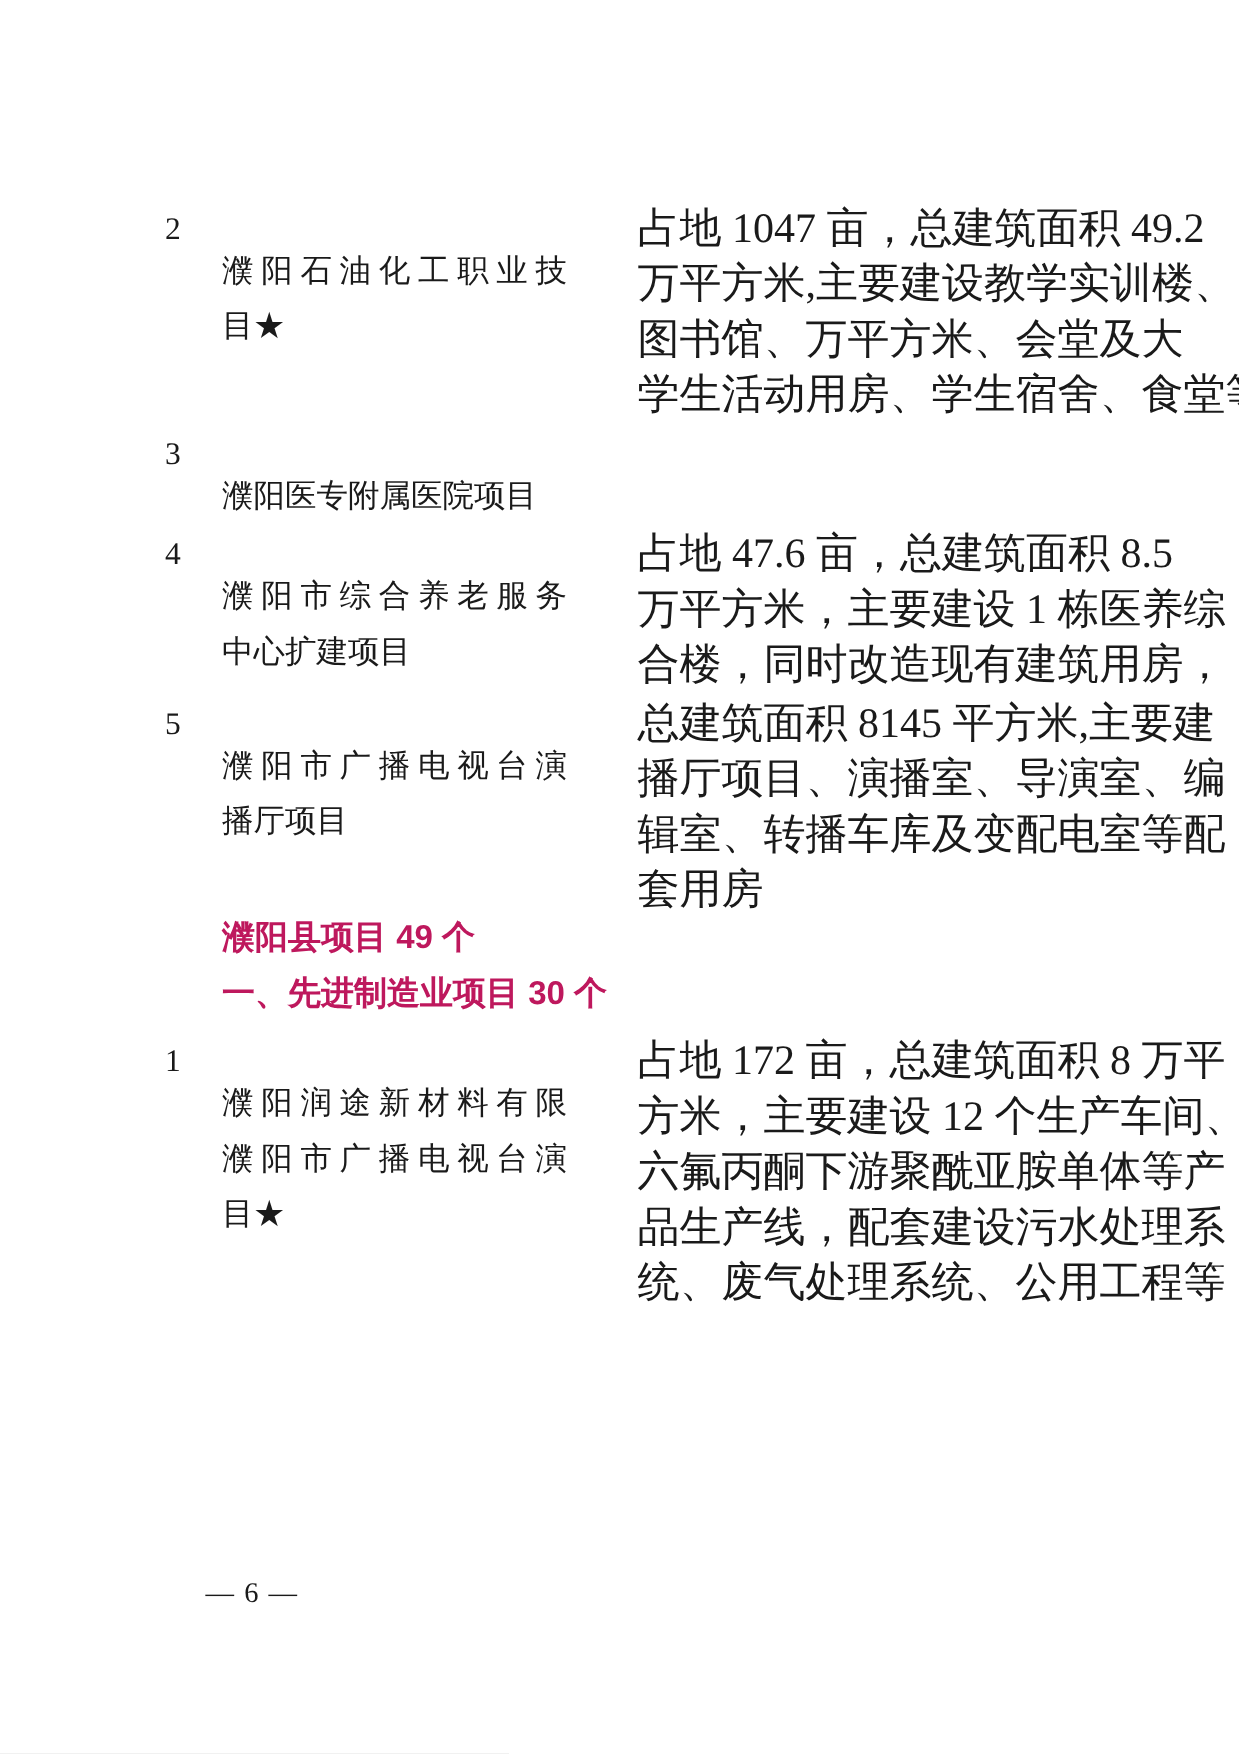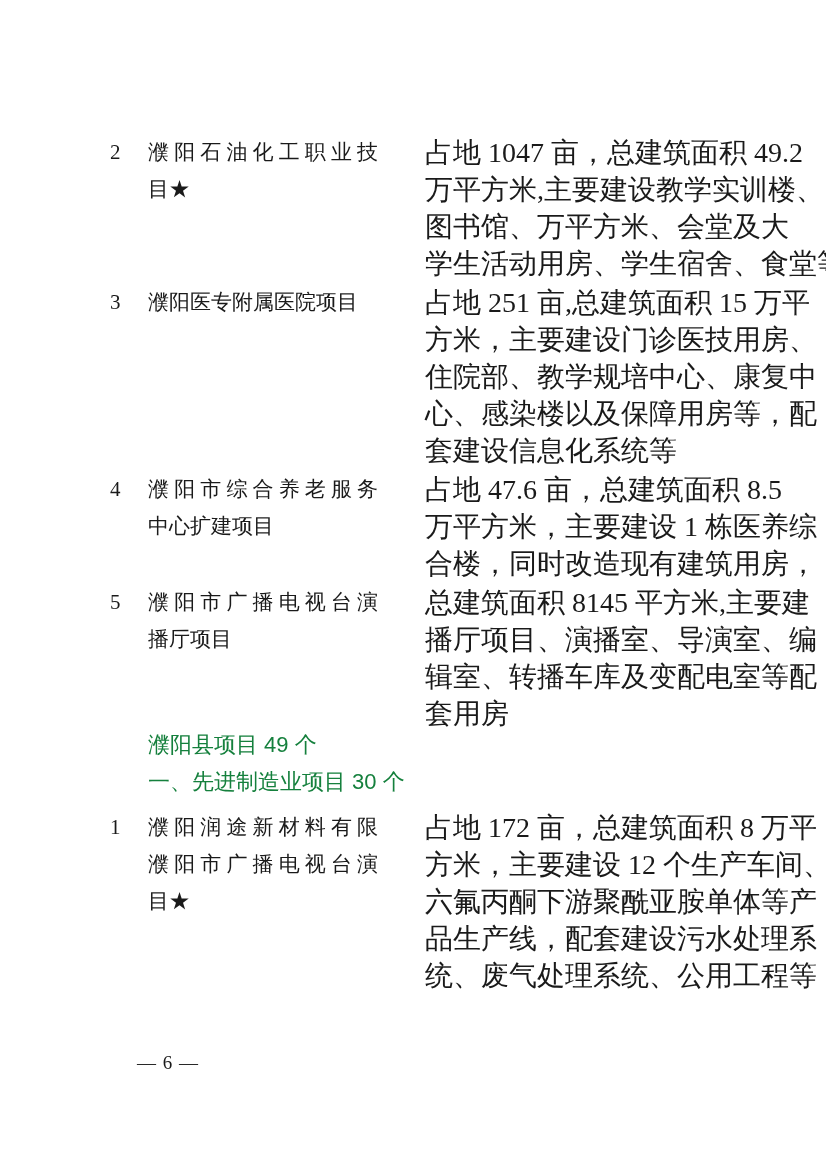--- a/index.html
+++ b/index.html
@@ -28,44 +28,45 @@
     width: 38px;
     flex: none;
     font-size: 21px;
     line-height: 37px;
   }
   .p-name {
     width: 230px;
     flex: none;
     font-size: 21px;
     line-height: 37px;
+    margin-top: 28px;
   }
   .p-desc {
     width: 320px;
     flex: none;
     margin-left: 47px;
     font-size: 28px;
     line-height: 37px;
   }
   .line {
     white-space: nowrap;
     text-align: justify;
     text-align-last: justify;
   }
   .line.last {
     text-align-last: left;
   }
   .heading {
     margin: 0;
     padding-left: 38px;
     font-family: "Liberation Sans", "DejaVu Sans", sans-serif;
-    font-weight: 400;
+    font-weight: 700;
     font-size: 22px;
     line-height: 37px;
-    color: #15803d;
+    color: #be185d;
   }
   .h-county { margin-top: -8px; }
   .h-category { margin-top: 0; }
   #county-projects { margin-top: 9px; }
   .footer {
     position: absolute;
     left: 137px;
     top: 1050px;
     font-size: 19px;
     line-height: 26px;
@@ -88,27 +89,20 @@
             <div class="line">占地 1047 亩，总建筑面积 49.2</div>
             <div class="line">万平方米,主要建设教学实训楼、</div>
             <div class="line">图书馆、万平方米、会堂及大</div>
             <div class="line last">学生活动用房、学生宿舍、食堂等</div>
           </div>
         </div>
         <div class="project">
           <div class="p-num">3</div>
           <div class="p-name">
             <div class="line last">濮阳医专附属医院项目</div>
-          </div>
-          <div class="p-desc">
-            <div class="line">占地 251 亩,总建筑面积 15 万平</div>
-            <div class="line">方米，主要建设门诊医技用房、</div>
-            <div class="line">住院部、教学规培中心、康复中</div>
-            <div class="line">心、感染楼以及保障用房等，配</div>
-            <div class="line last">套建设信息化系统等</div>
           </div>
         </div>
         <div class="project">
           <div class="p-num">4</div>
           <div class="p-name">
             <div class="line">濮阳市综合养老服务</div>
             <div class="line last">中心扩建项目</div>
           </div>
           <div class="p-desc">
             <div class="line">占地 47.6 亩，总建筑面积 8.5</div>

